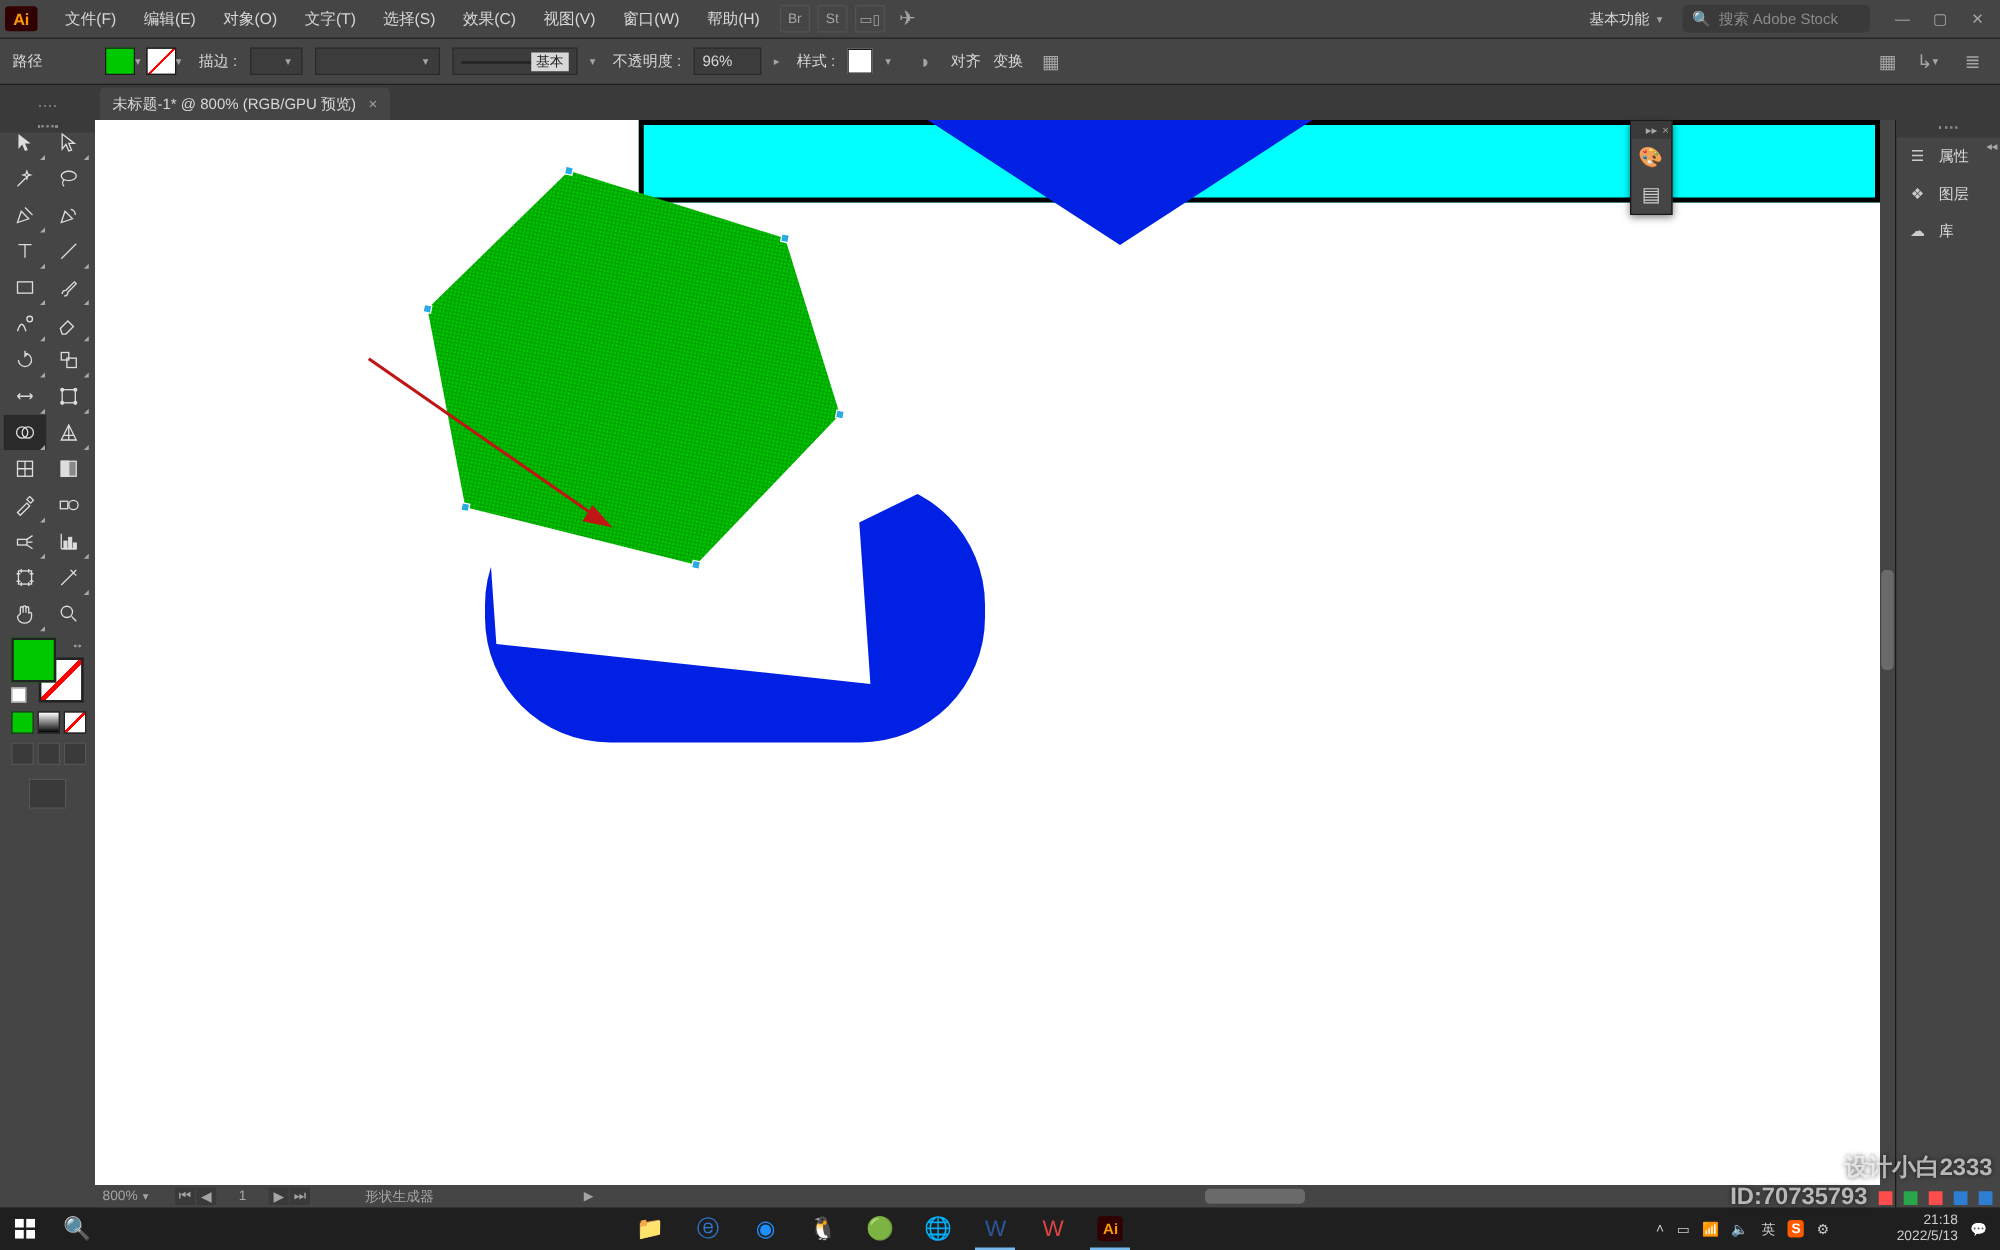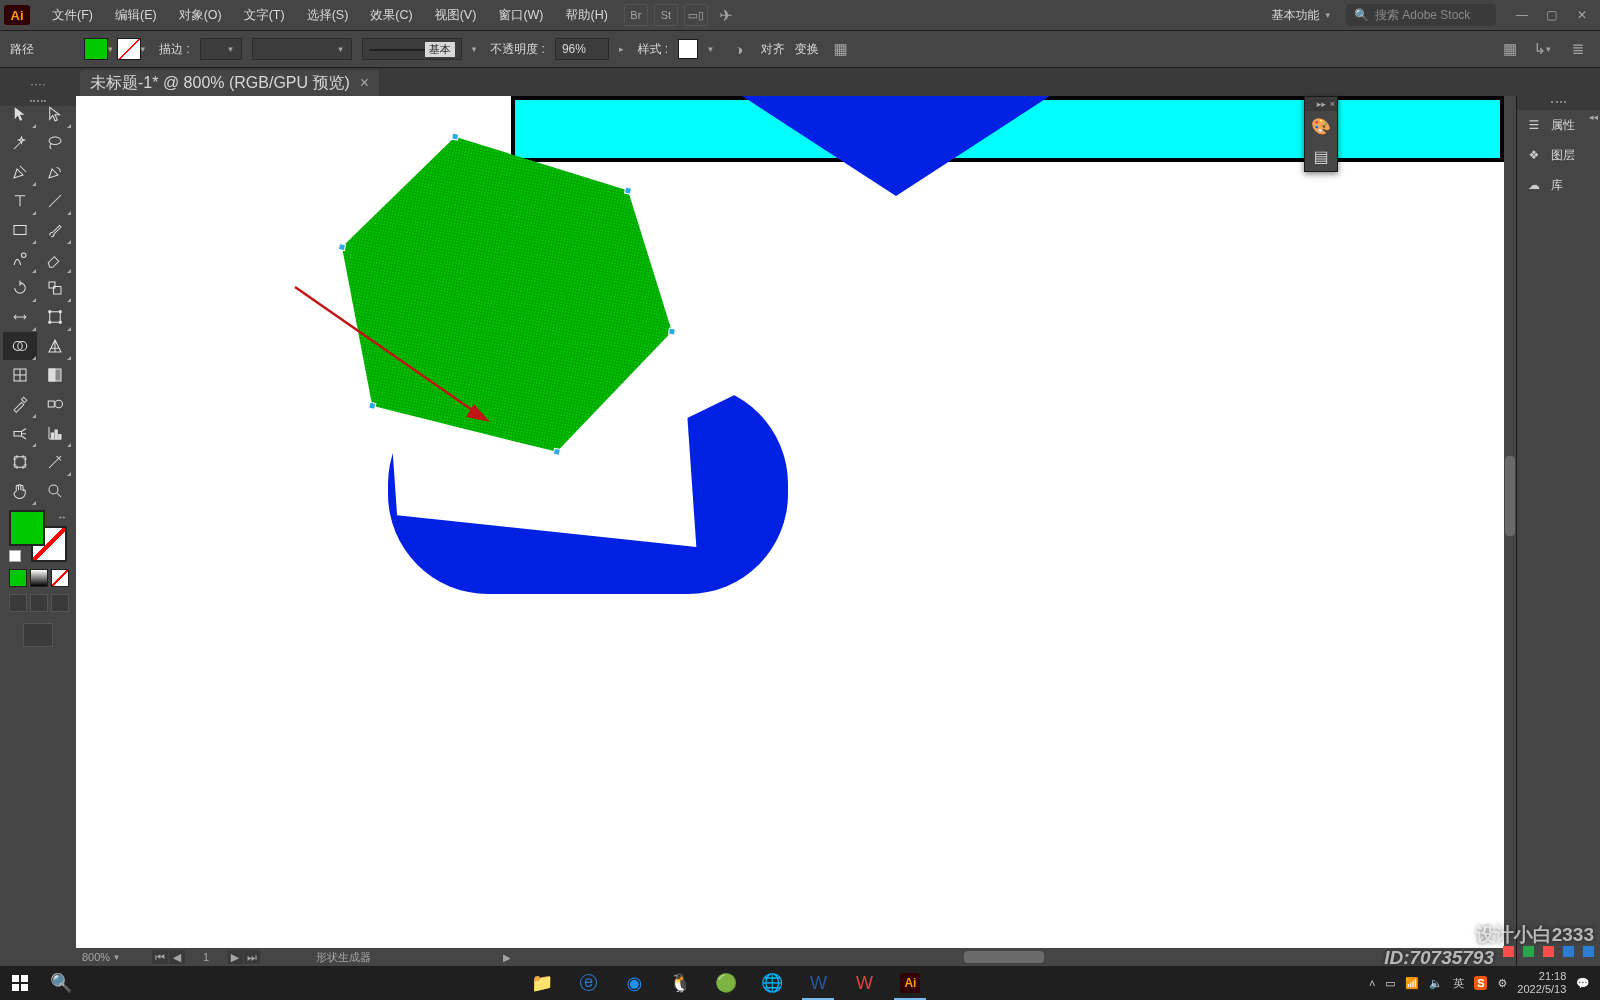--- a/index.html
+++ b/index.html
@@ -38,21 +38,21 @@
   .opac-in{width:54px;height:22px;background:#3c3c3c;border:1px solid #2a2a2a;display:flex;align-items:center;padding-left:6px;}
   .stroke-profile{width:100px;height:22px;background:#3c3c3c;border:1px solid #2a2a2a;position:relative;display:flex;align-items:center;justify-content:center;}
   .stroke-profile .line{position:absolute;left:6px;right:34px;top:50%;height:2px;background:#222;}
   .stroke-profile .lab{position:absolute;right:6px;font-size:11px;color:#222;background:#d8d8d8;padding:0 4px;}
   .style-sw{width:20px;height:20px;background:#fff;border:1px solid #1a1a1a;}
   .ctrl-icn{width:24px;height:24px;display:flex;align-items:center;justify-content:center;color:var(--fg-dim);font-size:15px;}
   .ctrlbar .spacer{flex:1;}
   
   .tabstrip{height:28px;background:var(--bg1);display:flex;align-items:flex-end;padding-left:80px;}
   .tabstrip .home-icn{position:absolute;left:8px;width:60px;height:24px;display:flex;align-items:center;justify-content:center;color:var(--fg-dim);}
-  .doc-tab{background:var(--bg2);height:26px;display:flex;align-items:center;padding:0 10px;border-top-left-radius:4px;border-top-right-radius:4px;font-size:16px;gap:10px;}
+  .doc-tab{background:var(--bg2);height:26px;display:flex;align-items:center;padding:0 10px;border-top-left-radius:4px;border-top-right-radius:4px;font-size:12px;gap:10px;}
   .doc-tab .close{color:var(--fg-dim);}
   
   .mainrow{position:absolute;left:0;right:0;top:96px;bottom:34px;display:flex;background:var(--bg3);}
   
   .toolcol{width:76px;background:var(--bg2);display:flex;flex-wrap:wrap;align-content:flex-start;padding:4px 3px;gap:1px;position:relative;}
   .toolcol::before{content:"";position:absolute;left:0;right:0;top:0;height:10px;background:var(--bg1);}
   .toolcol::after{content:"";position:absolute;left:30px;right:30px;top:4px;height:2px;border-top:2px dotted #888;}
   .tool{width:34px;height:28px;display:flex;align-items:center;justify-content:center;color:#ddd;position:relative;}
   .tool svg{width:18px;height:18px;stroke:#ddd;fill:none;stroke-width:1.4;}
   .tool.on{background:#2a2a2a;}
@@ -69,21 +69,21 @@
   .color-modes .c2{background:linear-gradient(#fff,#000);}
   .color-modes .c3{background:linear-gradient(135deg,#fff 46%,#ff0000 46%,#ff0000 55%,#fff 55%);}
   .drawmodes{display:flex;gap:3px;margin:4px 6px;}
   .drawmodes div{width:18px;height:18px;border:1px solid #555;background:#3a3a3a;}
   .screenmodes{width:30px;height:24px;margin:6px 20px;border:1px solid #555;background:#3a3a3a;}
   
   .canvas-wrap{flex:1;position:relative;background:var(--bg3);}
   .canvas-wrap .canvas{position:absolute;left:0;right:12px;top:0;bottom:18px;background:#fff;overflow:hidden;}
   .canvas-wrap .vscroll{position:absolute;right:0;top:0;bottom:18px;width:12px;background:var(--bg2);}
   .canvas-wrap .vscroll .thumb{position:absolute;left:1px;right:1px;top:360px;height:80px;background:#6a6a6a;border-radius:4px;}
-  .canvas-wrap .hbar{position:absolute;left:0;right:0;bottom:0;height:18px;background:var(--bg2);display:flex;align-items:center;color:var(--fg-dim);font-size:11px;gap:12px;}
+  .canvas-wrap .hbar{position:absolute;left:0;right:0;bottom:0;height:18px;background:var(--bg2);display:flex;align-items:center;color:var(--fg-dim);font-size:11px;}
   .hbar .zoom{width:64px;padding-left:6px;display:flex;align-items:center;gap:4px;}
   .hbar .nav{display:flex;align-items:center;gap:1px;}
   .hbar .navbtn{width:16px;height:14px;display:flex;align-items:center;justify-content:center;background:var(--bg1);}
   .hbar .artb{width:40px;text-align:center;}
   .hbar .toolname{margin-left:44px;}
   .hbar .play{margin-left:120px;font-size:10px;}
   .hbar .sctrack{position:absolute;right:12px;left:620px;bottom:0;height:18px;}
   .hbar .scthumb{position:absolute;left:268px;width:80px;top:3px;bottom:3px;background:#6a6a6a;border-radius:4px;}
   
   .top-cy{position:absolute;left:435px;right:0;top:0;height:66px;background:var(--cyan);border:4px solid #000;}
@@ -108,24 +108,24 @@
   .panel-item .ic{width:18px;height:18px;display:flex;align-items:center;justify-content:center;color:#ccc;}
   .panel-col .exp{position:absolute;right:2px;top:16px;color:#aaa;font-size:9px;}
   
   .taskbar{position:absolute;left:0;right:0;bottom:0;height:34px;background:#1f1f1f;display:flex;align-items:center;}
   .taskbar .start{width:40px;height:34px;display:flex;align-items:center;justify-content:center;}
   .taskbar .start svg{width:16px;height:16px;fill:#fff;}
   .taskbar .mid{flex:1;display:flex;align-items:center;justify-content:center;gap:2px;}
   .taskbar .ticon{width:44px;height:34px;display:flex;align-items:center;justify-content:center;font-size:18px;position:relative;}
   .taskbar .ticon.active::after{content:"";position:absolute;left:6px;right:6px;bottom:0;height:2px;background:#76b9ed;}
   .taskbar .tray{display:flex;align-items:center;gap:10px;padding-right:10px;color:#ccc;font-size:11px;}
-  .taskbar .clock{text-align:right;line-height:1.15;}
+  .taskbar .clock{text-align:right;line-height:1.15;margin-left:44px;}
   
   .wm{position:absolute;right:6px;bottom:30px;color:rgba(255,255,255,.65);font-size:19px;font-weight:600;text-align:right;text-shadow:0 0 4px rgba(0,0,0,.6);line-height:1.25;}
-  .wm .row2{display:flex;gap:6px;justify-content:flex-end;font-style:italic;}
+  .wm .row2{display:flex;gap:6px;justify-content:flex-end;align-items:center;}
   .wm .sq{display:inline-block;width:11px;height:11px;margin-left:3px;}
 </style>
 </head>
 <body>
 
 <div class="menubar">
   <div class="ai-logo">Ai</div>
   <div class="menu-item">文件(F)</div>
   <div class="menu-item">编辑(E)</div>
   <div class="menu-item">对象(O)</div>

